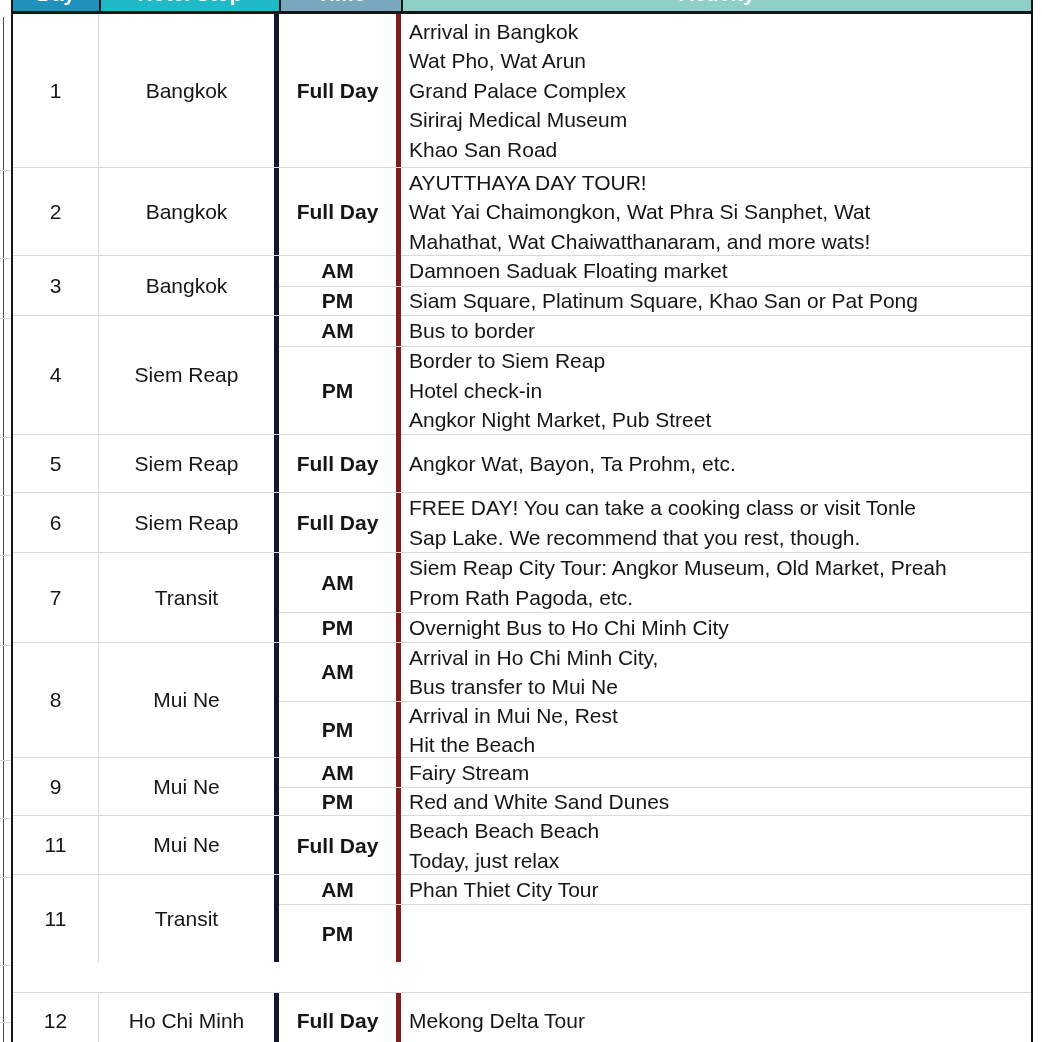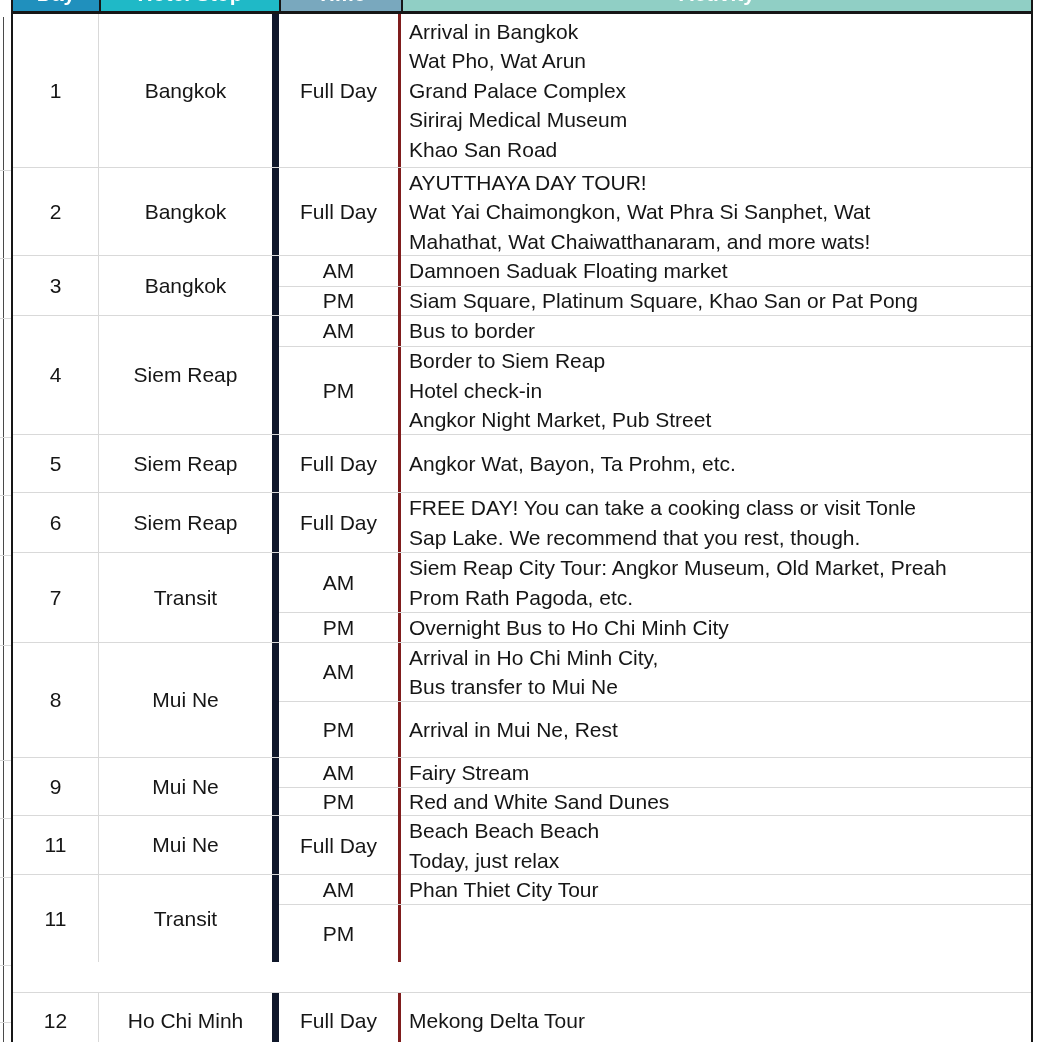--- a/index.html
+++ b/index.html
@@ -31,29 +31,29 @@
 
   
   .day-row { display:flex; }
   .day-row + .day-row { border-top:1px solid #d9d9d9; }
   .cell { font-size:21px; }
   .day-cell {
     width:86px; border-right:1px solid #d9d9d9;
     display:flex; align-items:center; justify-content:center;
   }
   .hotel-cell {
-    width:180px; border-right:7px solid #0f172a;
+    width:180px; border-right:5px solid #0f172a;
     display:flex; align-items:center; justify-content:center; text-align:center;
   }
   .slots { flex:1; display:flex; flex-direction:column; }
   .slot { display:flex; }
   .slot + .slot { border-top:1px solid #d9d9d9; }
   .time-cell {
-    width:122px; border-right:3px solid #7f1d1d;
-    display:flex; align-items:center; justify-content:center;
+    width:122px; border-right:5px solid #7f1d1d;
+    display:flex; align-items:center; justify-content:center;font-weight:bold;
   }
   .activity-cell {
     flex:1; display:flex; flex-direction:column; justify-content:center;
     padding-left:8px; overflow:hidden;
   }
   .aline { line-height:29.5px; white-space:nowrap; }
 </style>
 </head>
 <body>
 
@@ -202,20 +202,21 @@
               <div class="cell time-cell">AM</div>
               <div class="cell activity-cell">
                 <div class="aline">Arrival in Ho Chi Minh City,</div>
                 <div class="aline">Bus transfer to Mui Ne</div>
               </div>
             </div>
             <div class="slot" style="height: 57px;">
               <div class="cell time-cell">PM</div>
               <div class="cell activity-cell">
                 <div class="aline">Arrival in Mui Ne, Rest</div>
+                <div class="aline">Hit the Beach</div>
               </div>
             </div>
           </div>
         </div>
         <div class="day-row" style="height: 58px;">
           <div class="cell day-cell">9</div>
           <div class="cell hotel-cell">Mui Ne</div>
           <div class="slots">
             <div class="slot" style="height: 29px;">
               <div class="cell time-cell">AM</div>

